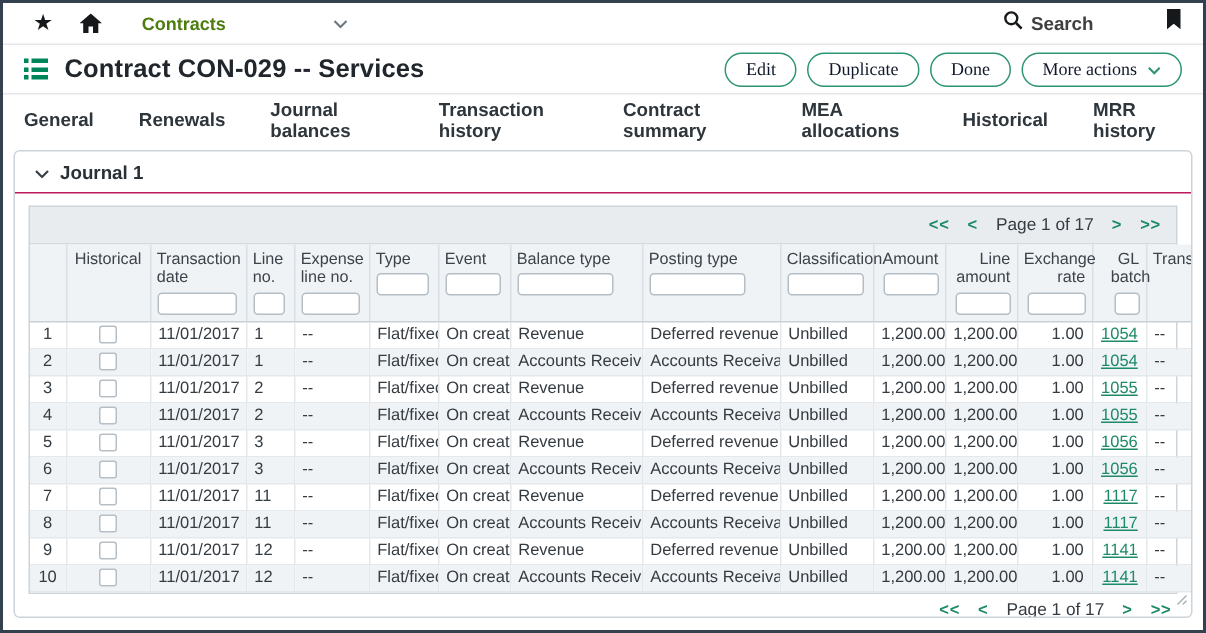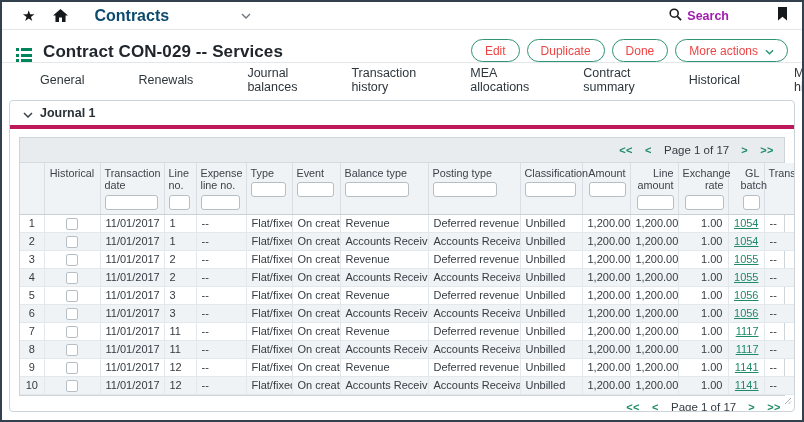--- a/index.html
+++ b/index.html
@@ -20,77 +20,76 @@
   
   .topbar {
     height: 28px; flex: 0 0 28px;
     display: flex; align-items: center;
     padding: 0 14px 0 20px;
     border-bottom: 1px solid #e3e7ea;
     background: #fff;
   }
   .star-ic { font-size: 15px; color:#16191c; line-height:1; margin-right: 18px; }
   .home-ic { margin-right: 26px; display:flex; align-items:center; }
-  .nav-label { font-size: 16px; font-weight: bold; color:#0c4a6e; }
+  .nav-label { font-size: 12px; font-weight: bold; color:#4d7c0f; }
   .nav-chevron { margin-left: 72px; display:flex; align-items:center; }
   .topbar-right { margin-left:auto; display:flex; align-items:center; gap:8px; }
   .search-wrap { display:flex; align-items:center; gap:5px; margin-right: 40px; cursor:pointer; }
-  .search-label { font-size: 12.5px; font-weight: bold; color:#a21caf; }
+  .search-label { font-size: 12.5px; font-weight: bold; color:#404040; }
 
   
   .titlebar {
     height: 33px; flex: 0 0 33px;
-    display: flex; align-items: flex-end;
+    display: flex; align-items: center;
     padding: 0 14px;
     border-bottom: 1px solid #e3e7ea;
   }
   .list-ic { width: 17px; margin-right: 10px; display:flex; flex-direction:column; gap:2.5px; }
   .list-ic .row { display:flex; gap:2px; align-items:center; }
   .list-ic .dot { width:3px; height:3px; background:#00855B; }
   .list-ic .bar { width:11px; height:3px; background:#00855B; }
   .page-title { font-size: 17px; font-weight: bold; color:#20262b; letter-spacing: 0.1px; }
   .title-actions { margin-left:auto; display:flex; align-items:center; gap:7px; }
   .pill-btn {
     display:inline-flex; align-items:center; gap:7px;
     height: 23px; padding: 0 13px;
     border: 1.5px solid #2d9474; border-radius: 12px;
-    background: #fff; color:#ef4444;
-    font-family: Liberation Sans, sans-serif;
+    background: #fff; color:#0f172a;
+    font-family: Liberation Serif, serif;
     font-size: 12px; cursor:pointer; white-space:nowrap;
   }
 
   
   .tabs {
     height: 33px; flex: 0 0 33px;
     display: flex; align-items: center;
     padding: 0 14px; gap: 30px;
   }
   .tab {
-    font-size: 12.5px; font-weight: normal; color:#2e363c;
+    font-size: 12.5px; font-weight: bold; color:#2e363c;
     padding: 9px 0 6px 0; cursor: pointer;
     border-bottom: 3px solid transparent;
-    margin-left: 24px;
   }
   .tab.active { border-bottom-color: #00855B; }
 
   
   .panel {
     flex: 1 1 auto;
     margin: 4px 7px 8px 7px;
     border: 1px solid #ccd4d9; border-radius: 4px;
     background: #fff;
     position: relative;
     display: flex; flex-direction: column;
     overflow: hidden;
   }
   .journal-header {
     flex: 0 0 28px;
     display:flex; align-items:center; gap:7px;
     padding: 0 13px;
-    border-bottom: 4px solid #be185d;
+    border-bottom: 1px solid #be185d;
     cursor: pointer;
   }
   .journal-title { font-size: 12.5px; font-weight: bold; color:#2a3136; }
 
   .table-area { padding: 8px 9px 2px 9px; flex: 1 1 auto; }
   .table-block { border: 1px solid #cdd4da; background:#fff; }
 
   .pagination {
     display:flex; align-items:center; justify-content:flex-end;
     gap: 12px; font-size: 11.5px;
@@ -212,22 +211,22 @@
         </span>
       </button>
     </span>
   </div>
 
   <div class="tabs">
     <div class="tab">General</div>
     <div class="tab">Renewals</div>
     <div class="tab">Journal balances</div>
     <div class="tab active">Transaction history</div>
+    <div class="tab">Contract summary</div>
     <div class="tab">MEA allocations</div>
-    <div class="tab">Contract summary</div>
     <div class="tab">Historical</div>
     <div class="tab">MRR history</div>
   </div>
 
   <div class="panel">
     <div class="journal-header">
       <span>
         <svg width="10" height="6" viewBox="0 0 10 6">
             <polyline points="1,1 5,5 9,1" fill="none" stroke="#3a4147" stroke-width="1.5"></polyline>
           </svg>

